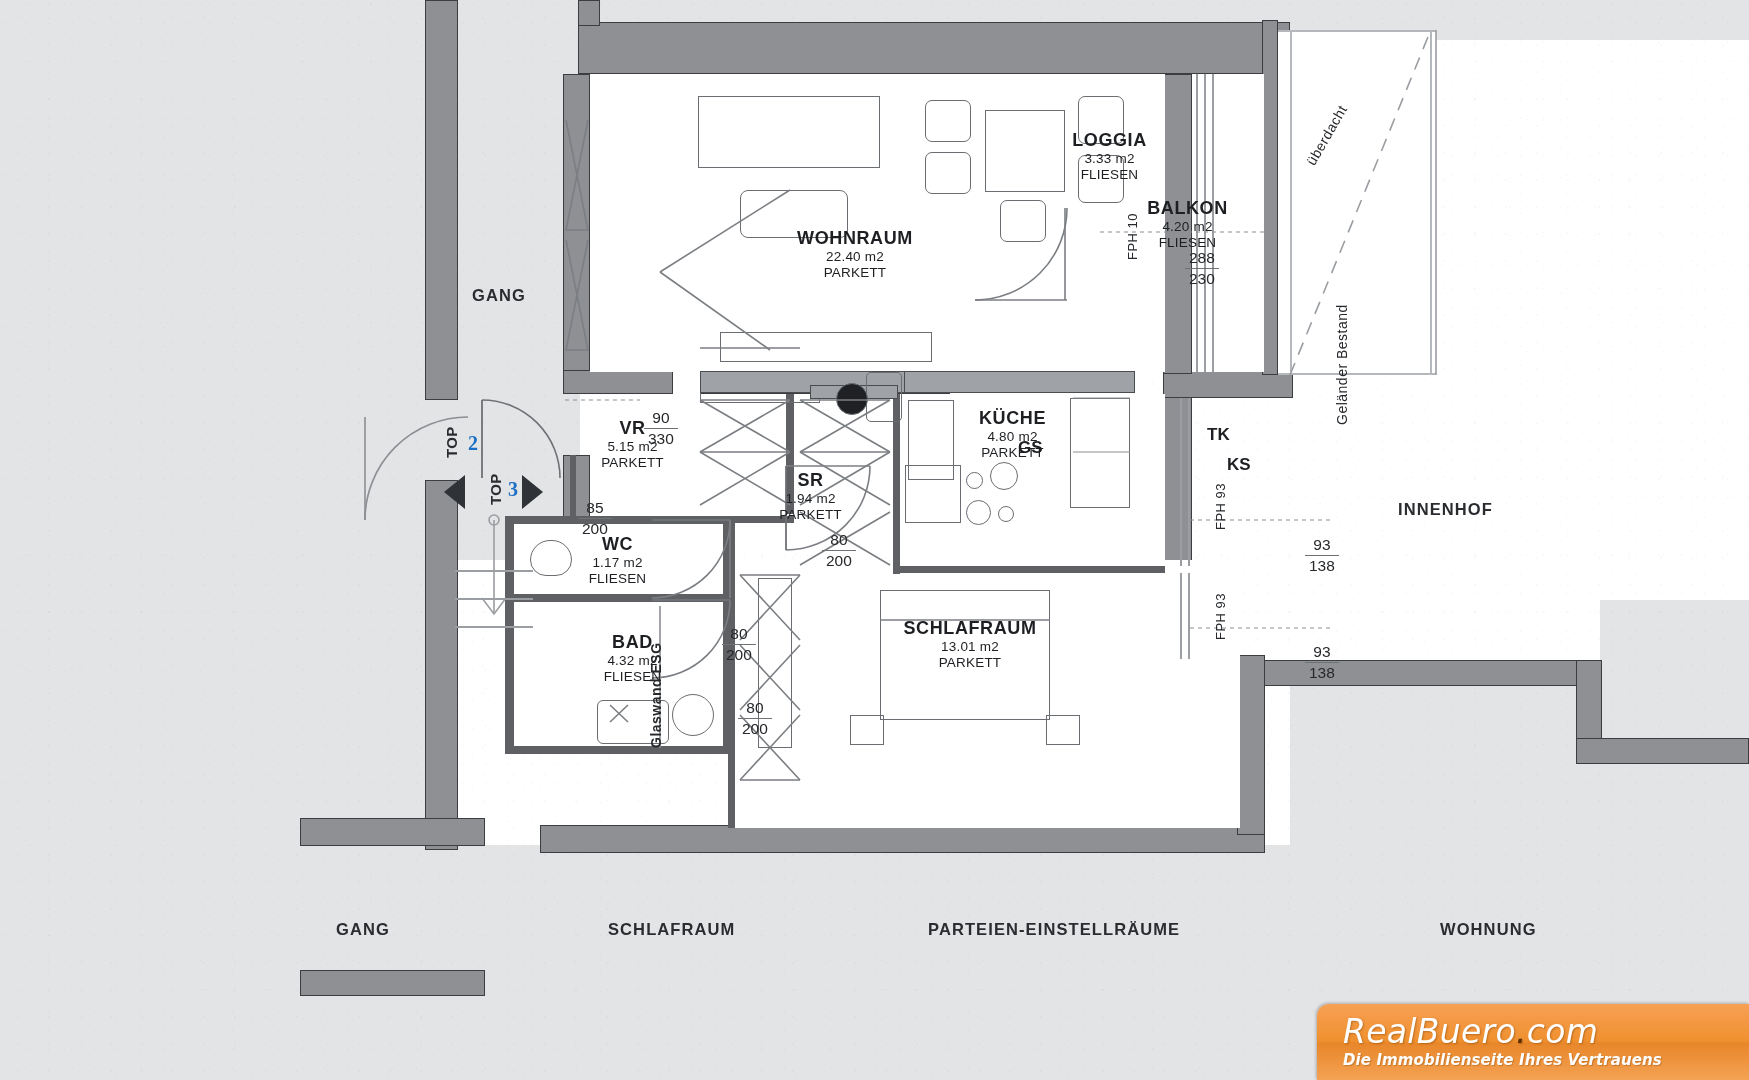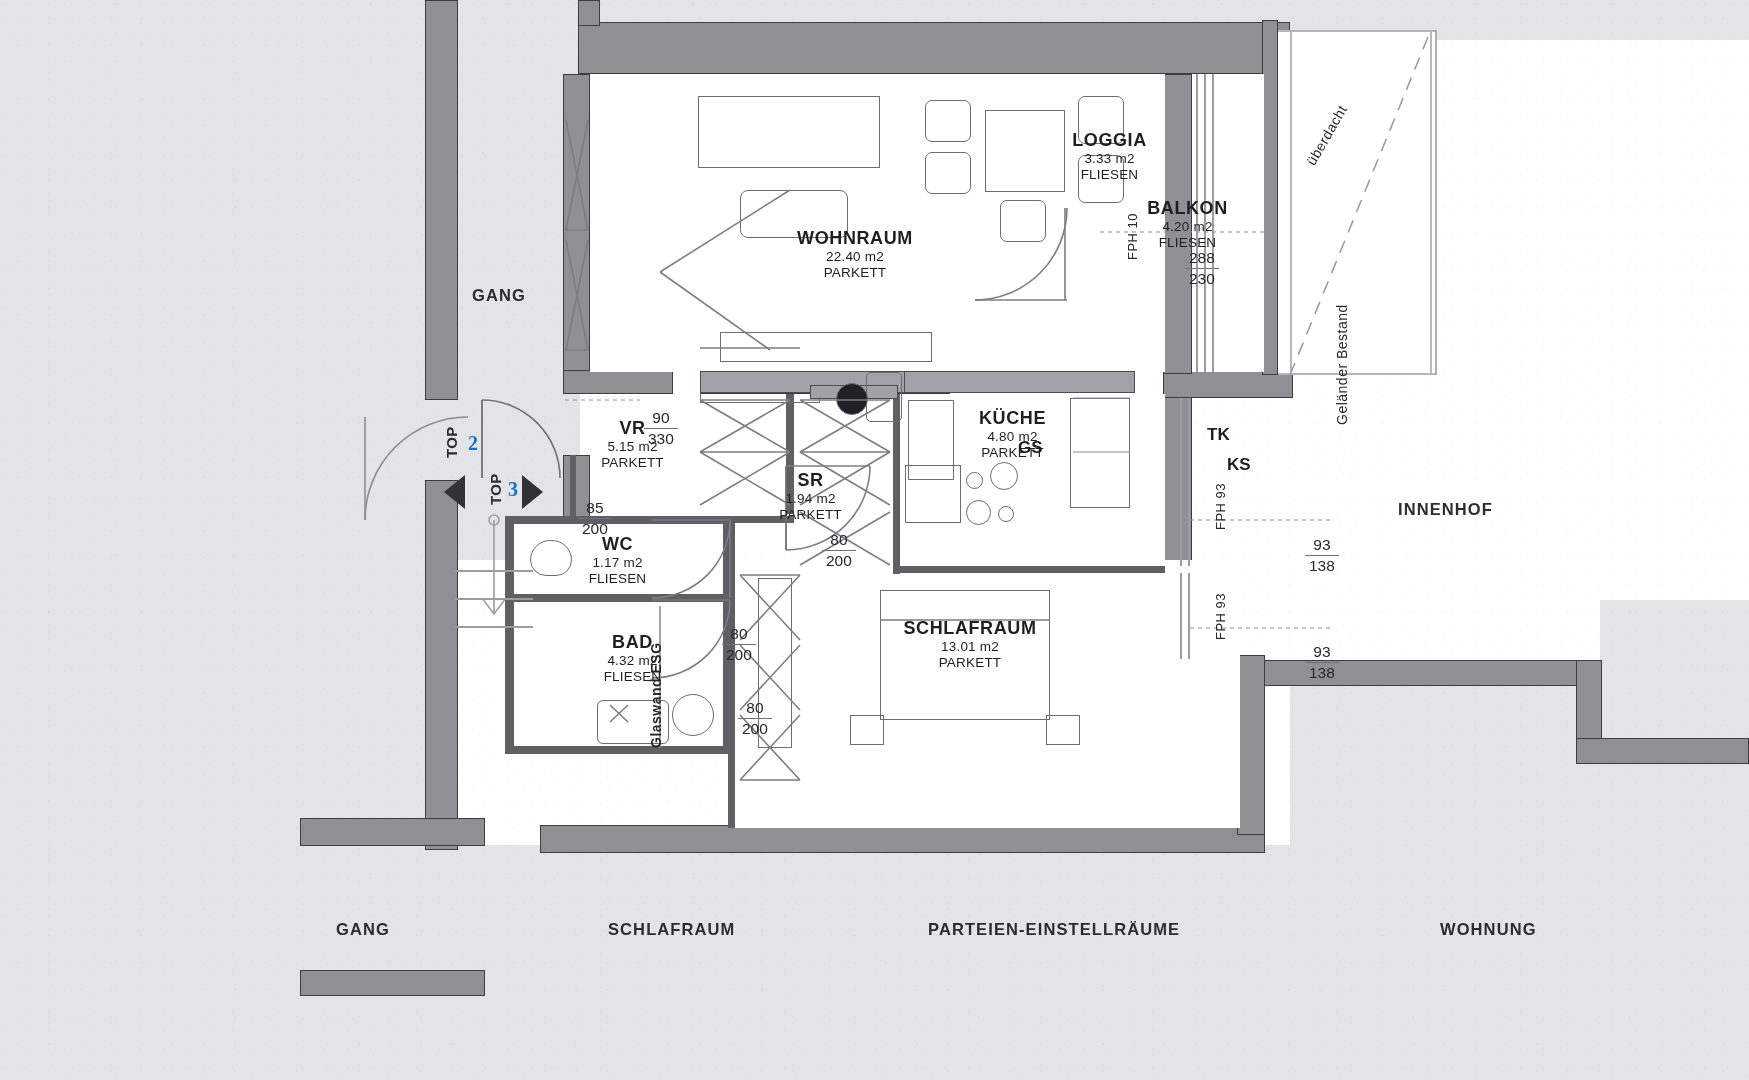--- a/index.html
+++ b/index.html
@@ -355,14 +355,18 @@
   </div>
   <div class="dim" style="left:1305px;top:505px;">
     <span class="ln">93</span>
     <span class="lo">138</span>
   </div>
   <div class="dim" style="left:1305px;top:612px;">
     <span class="ln">93</span>
     <span class="lo">138</span>
   </div>
 
+  <div id="wm">
+    <div class="w1"><span>RealBuero</span><span class="dot">.</span><span>com</span></div>
+    <div class="w2">Die Immobilienseite Ihres Vertrauens</div>
+  </div>
 
 </div>
 
 </body></html>

